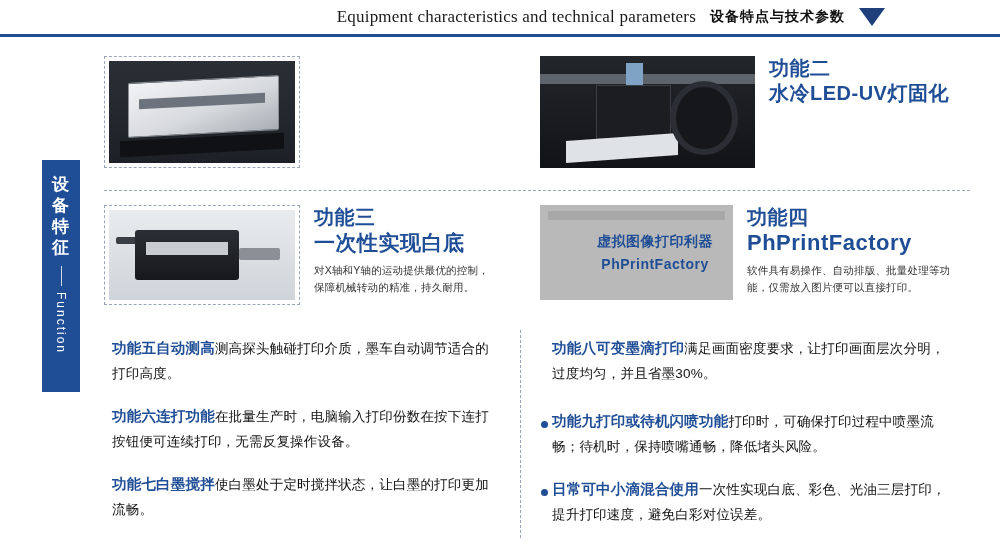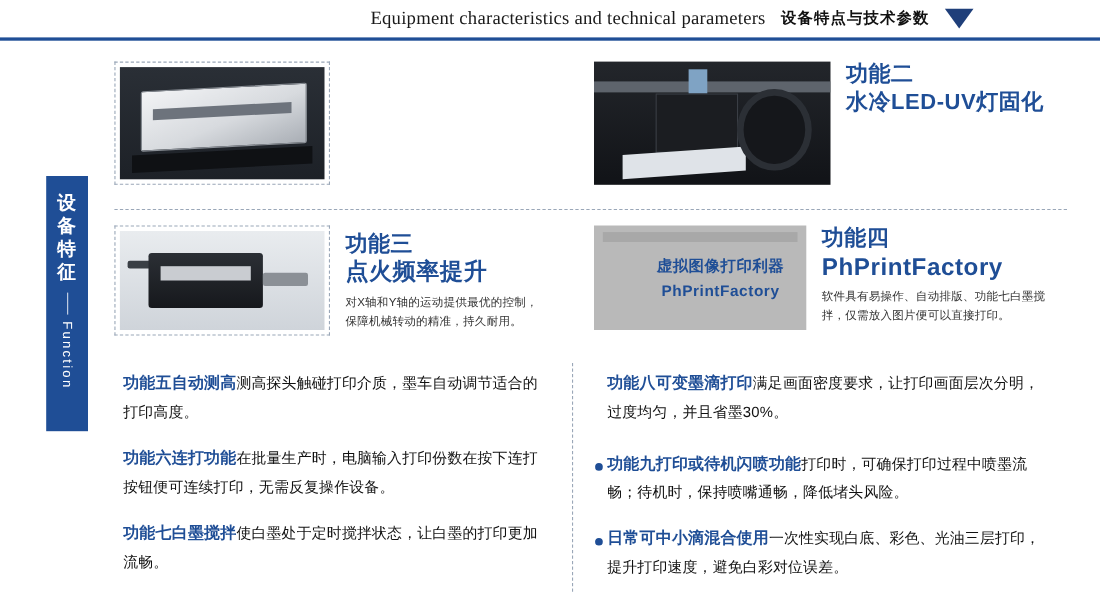--- a/index.html
+++ b/index.html
@@ -326,50 +326,50 @@
     </div>
   </div>
   <div class="card-text" style="width:195px;">
     <div class="card-title">
       <span>功能二</span>
       <span class="t2">水冷LED-UV灯固化</span>
     </div>
   </div>
 </div>
 
-<div class="card" style="left:104px; top:205px; width:400px;align-items:center;">
+<div class="card" style="left:104px; top:205px; width:400px;">
   <div class="thumb" style="width:196px;height:100px;">
     <div class="thumb-inner ph3">
       <div class="cable"></div>
       <div class="motor"></div>
       <div class="label"></div>
       <div class="shaft"></div>
     </div>
   </div>
   <div class="card-text" style="width:180px;">
     <div class="card-title">
       <span>功能三</span>
-      <span class="t2" style="font-size:21px;">点火频率提升</span>
+      <span class="t2" style="font-size:21px;">一次性实现白底</span>
     </div>
     <div class="card-desc">对X轴和Y轴的运动提供最优的控制，保障机械转动的精准，持久耐用。</div>
   </div>
 </div>
 
 <div class="card" style="left:540px; top:205px; width:430px;">
   <div class="softbox" style="width:193px;height:95px;">
     <div class="bar"></div>
     <div class="l1">虚拟图像打印利器</div>
     <div class="l2">PhPrintFactory</div>
   </div>
   <div class="card-text" style="width:205px;">
     <div class="card-title">
       <span>功能四</span>
       <span class="t2" style="font-size:22px;">PhPrintFactory</span>
     </div>
-    <div class="card-desc">软件具有易操作、自动排版、功能七白墨搅拌，仅需放入图片便可以直接打印。</div>
+    <div class="card-desc">软件具有易操作、自动排版、批量处理等功能，仅需放入图片便可以直接打印。</div>
   </div>
 </div>
 
 <div class="dash-h"></div>
 <div class="dash-v"></div>
 
 <div class="para" style="left:112px; top:336px; width:390px;">
   <b>功能五自动测高</b><span>测高探头触碰打印介质，墨车自动调节适合的打印高度。</span>
 </div>
 

